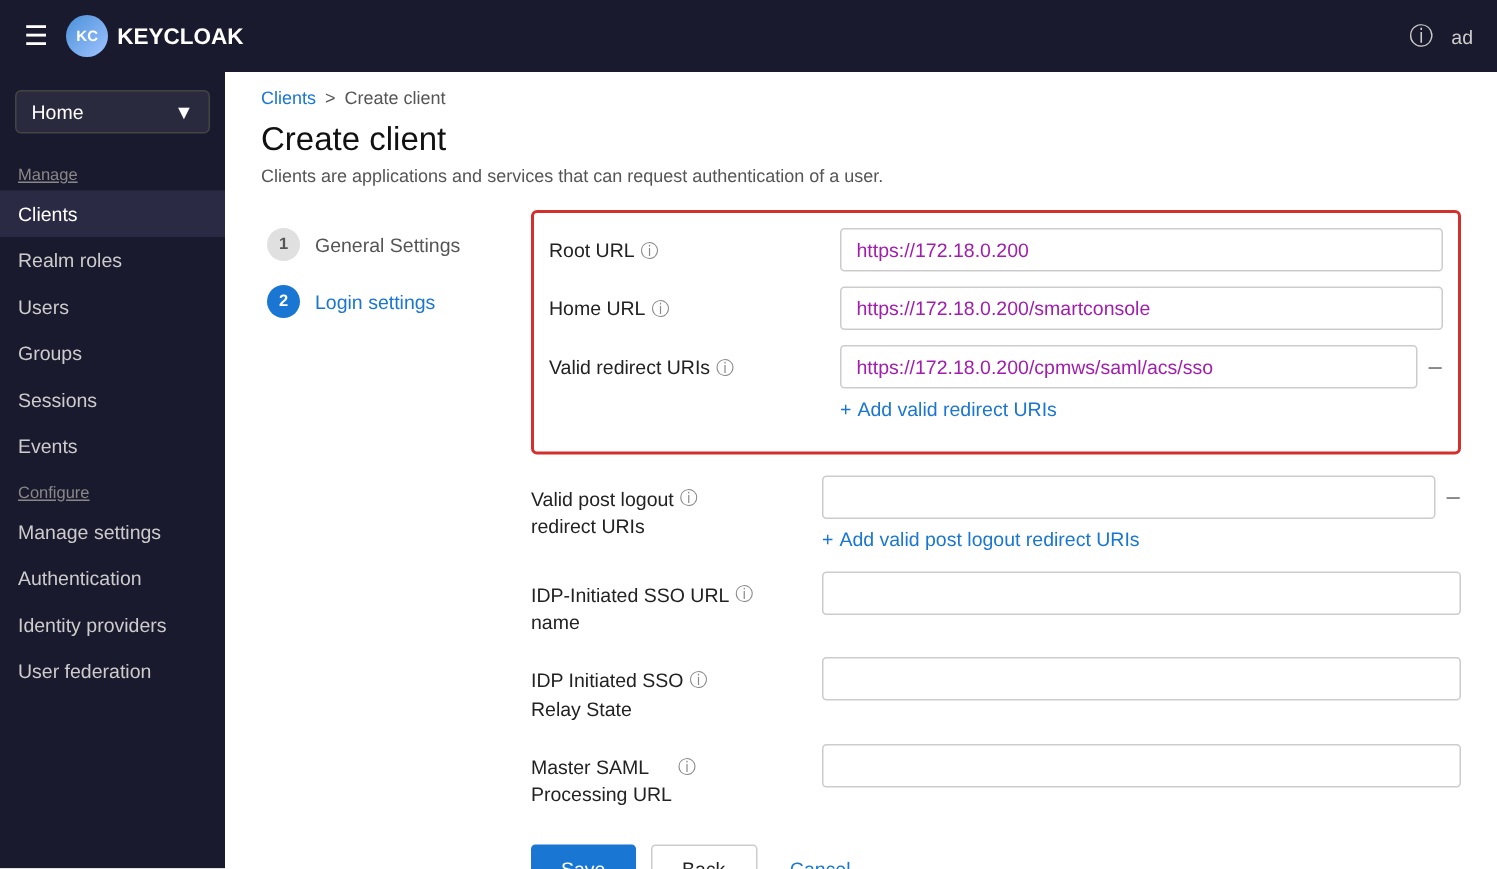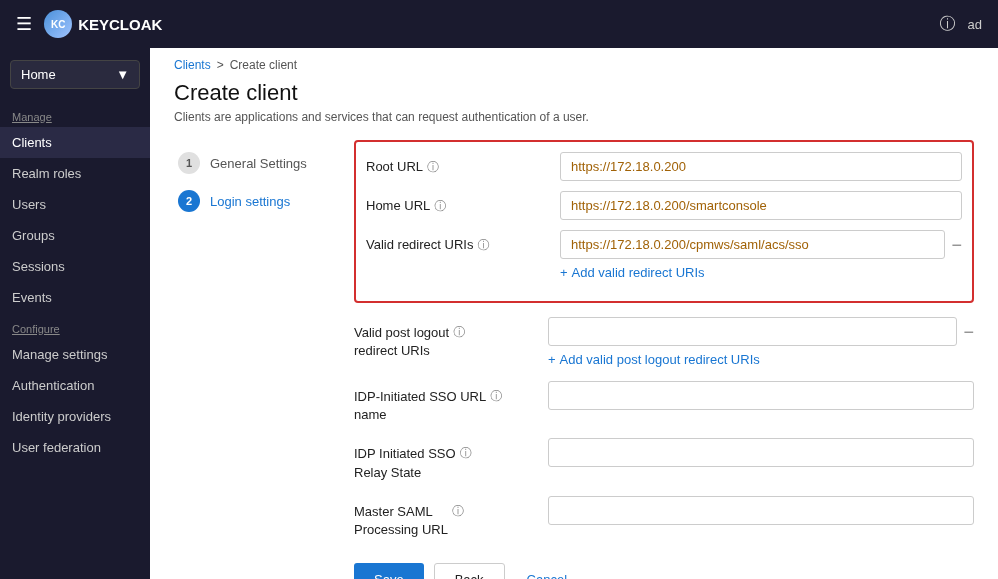--- a/index.html
+++ b/index.html
@@ -180,21 +180,21 @@
     }
     .form-input-wrap {
       flex: 1;
     }
     .form-input {
       width: 100%;
       border: 1px solid #ccc;
       border-radius: 3px;
       padding: 6px 10px;
       font-size: 13px;
-      color: #a16207;
+      color: #a21caf;
       outline: none;
       background: #fff;
     }
 
     
     .highlight-section {
       border: 2px solid #d32f2f;
       border-radius: 4px;
       padding: 10px;
       margin-bottom: 14px;

